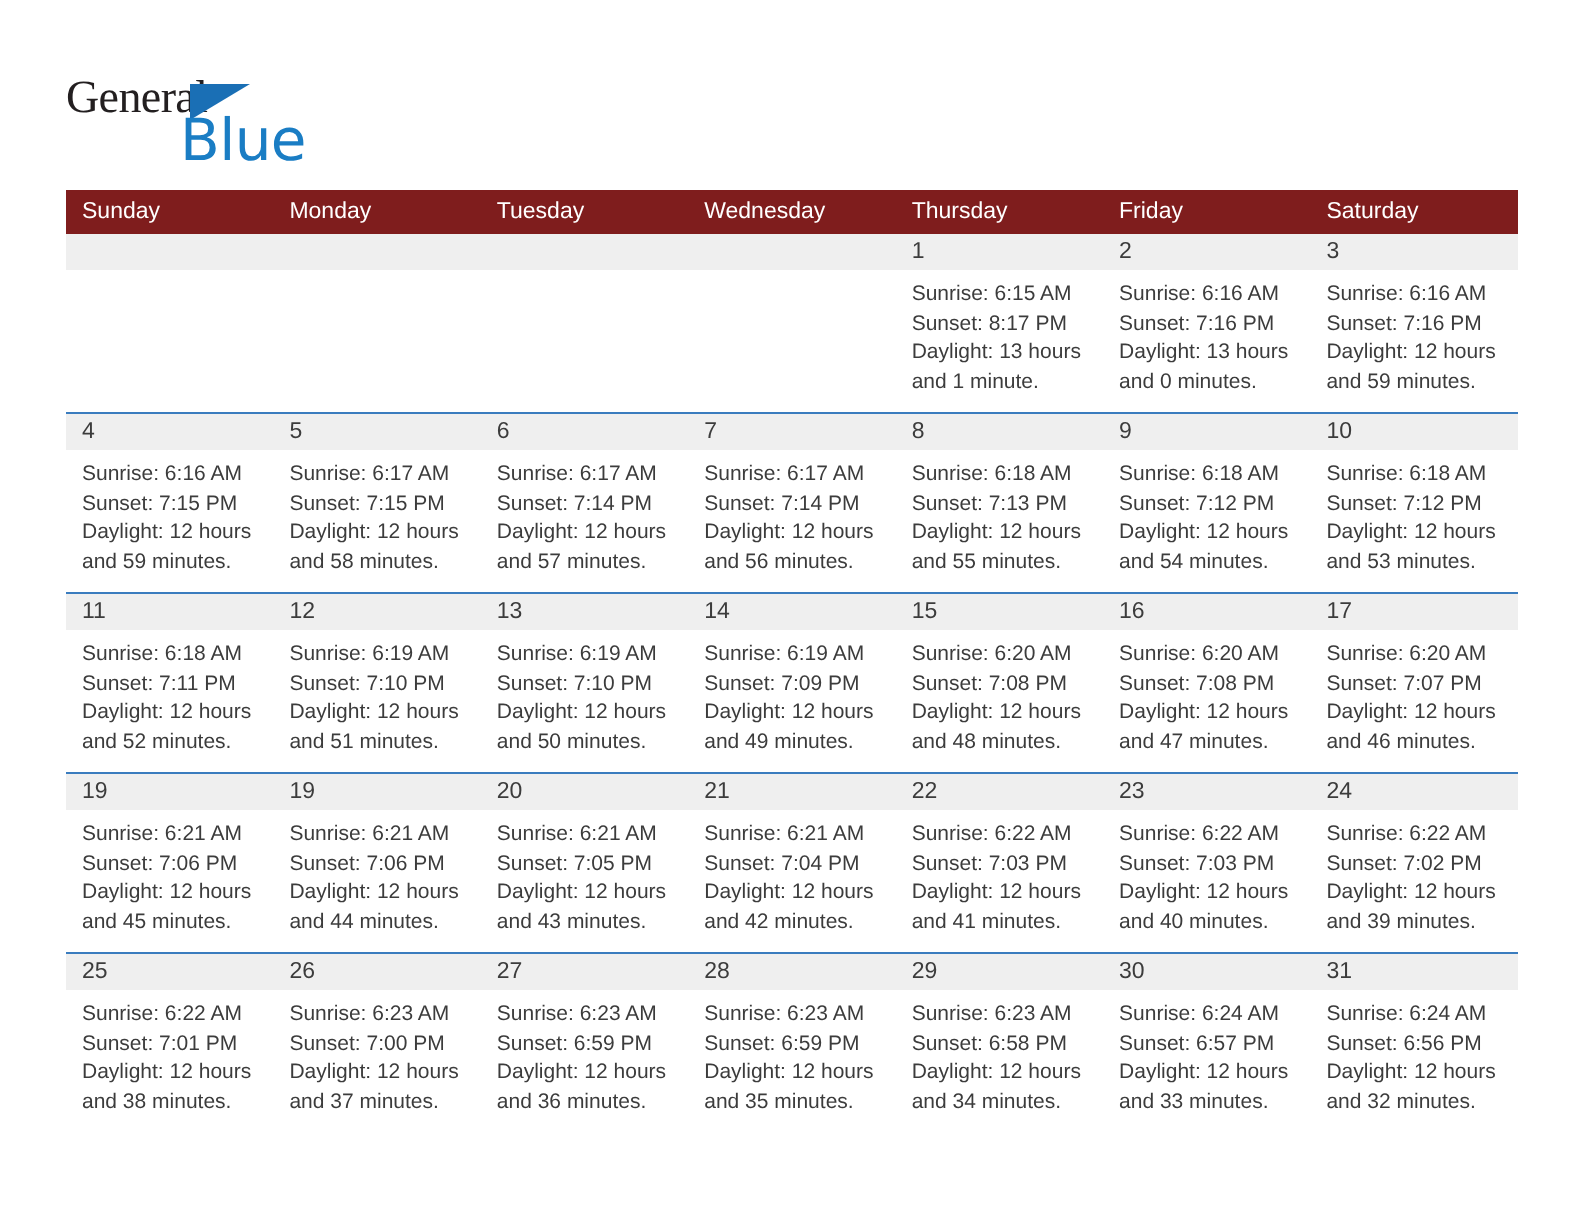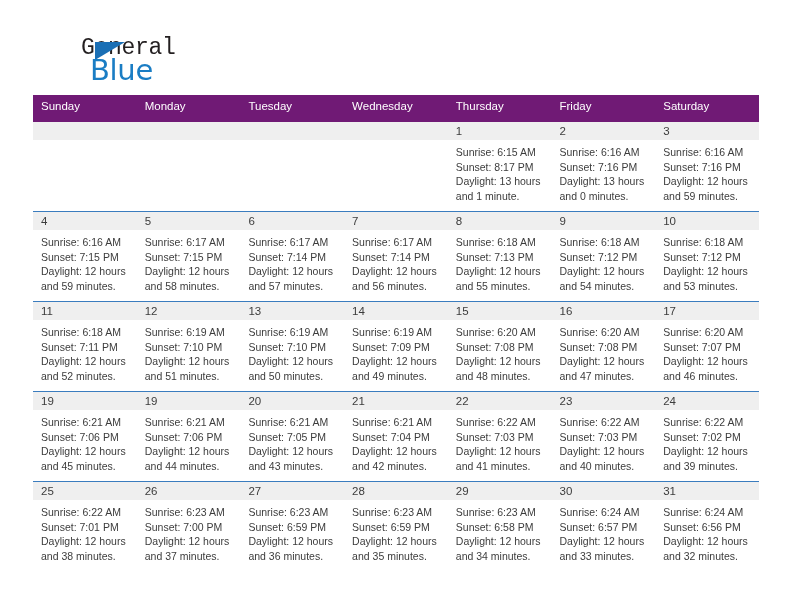--- a/index.html
+++ b/index.html
@@ -35,22 +35,21 @@
     height: 50px;
     line-height: 1;
   }
   .logo-general {
     position: absolute;
     left: 0;
     top: 9px;
     font-size: 23px;
     color: #231f20;
     letter-spacing: -0.3px;
-    font-family: Liberation Mono, monospace;
-    margin-left: 48px;
+    font-family: Liberation Serif, serif;
   }
   .logo-blue {
     position: absolute;
     left: 57px;
     top: 28px;
     font-size: 29px;
     color: #1a7dc4;
     letter-spacing: -0.3px;
     font-family: "DejaVu Sans", sans-serif;
   }
@@ -83,26 +82,26 @@
   }
 
   
   .calendar {
     margin: 17px 33px 0 33px;
     width: 726px;
     border-collapse: collapse;
     table-layout: fixed;
   }
   .calendar th {
-    background: #701a75;
+    background: #7f1d1d;
     color: #ffffff;
     font-size: 11.5px;
     font-weight: normal;
     text-align: left;
-    padding: 5px 0 10px 8px;
+    padding: 5px 0 5px 8px;
     height: 21px;
     box-sizing: border-box;
   }
   .calendar td {
     vertical-align: top;
     padding: 0;
     height: 89px;
     border-top: 1px solid #3a7cbe;
     background: #ffffff;
   }

